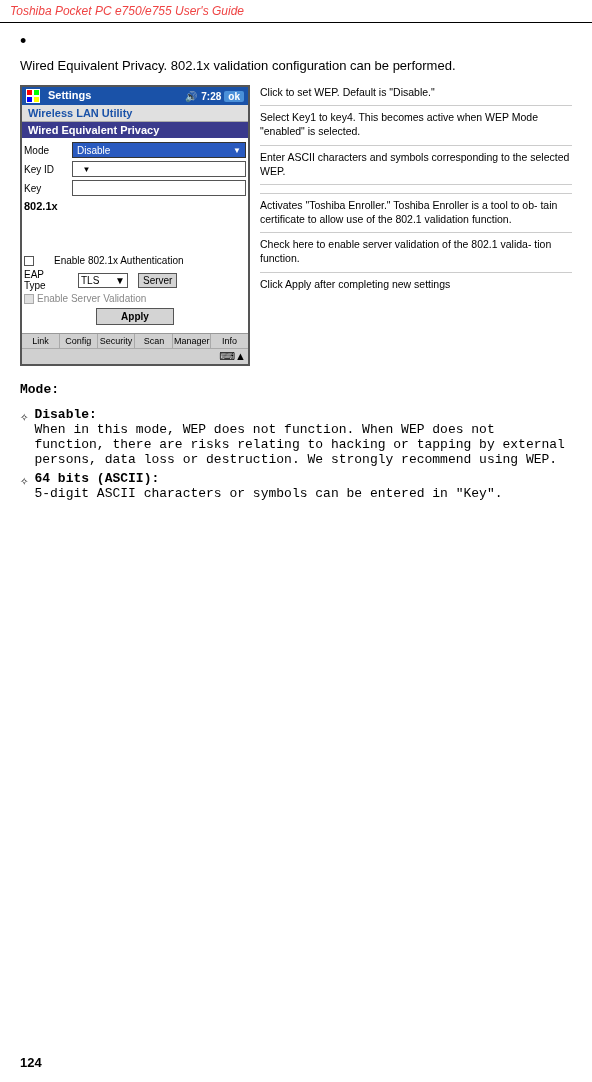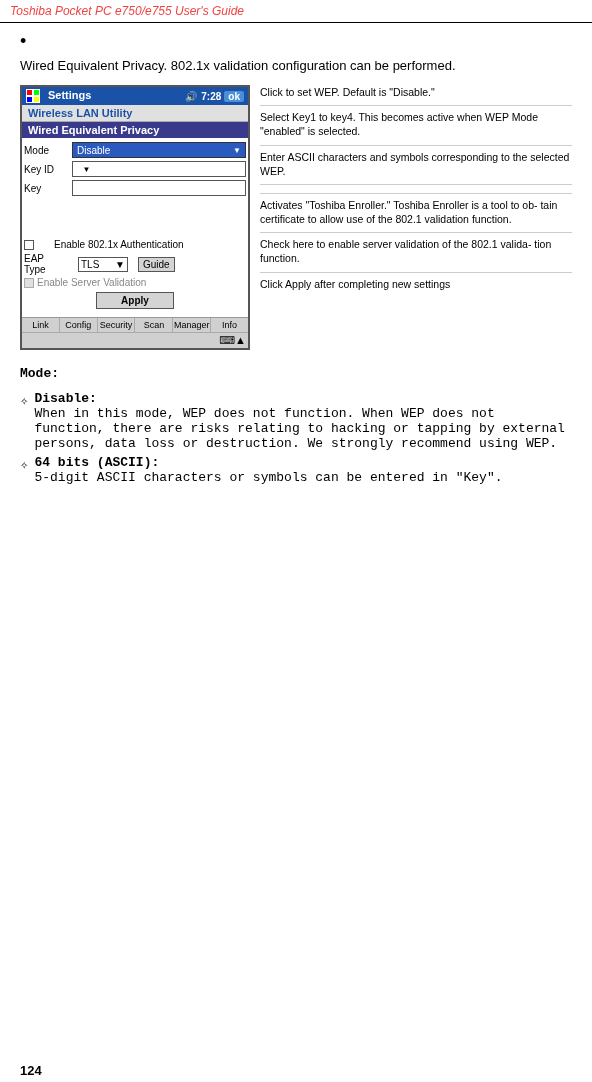--- a/index.html
+++ b/index.html
@@ -298,21 +298,21 @@
       flex-shrink: 0;
       margin-top: 1px;
     }
     .diamond-content {}
     .diamond-label {
       font-weight: bold;
     }
 
     .page-number {
       position: absolute;
-      bottom: 4px;
+      bottom: 12px;
       left: 20px;
       font-weight: bold;
       font-size: 13px;
     }
 
     
     .ann-block {
       margin-bottom: 2px;
     }
     .ann-text {
@@ -381,33 +381,34 @@
             <span>&nbsp;</span>
             <span class="dev-dropdown-arrow">▼</span>
           </div>
         </div>
 
         <div class="dev-row">
           <span class="dev-label">Key</span>
           <div class="dev-input-empty">&nbsp;</div>
         </div>
 
+        <div class="dev-8021x-label">802.1x</div>
 
         <div class="dev-checkbox-row">
           <div class="dev-checkbox"></div>
           <span class="dev-checkbox-label">Enable 802.1x Authentication</span>
         </div>
 
         <div class="dev-eap-row">
           <span class="dev-eap-label">EAP Type</span>
           <div class="dev-eap-select">
             <span>TLS</span>
             <span>▼</span>
           </div>
-          <button class="dev-enroll-btn">Guide</button>
+          <button class="dev-enroll-btn">Server</button>
         </div>
 
         <div class="dev-server-checkbox-row">
           <div class="dev-server-checkbox"></div>
           <span class="dev-server-label">Enable Server Validation</span>
         </div>
 
         <div class="dev-apply-row">
           <button class="dev-apply-btn">Apply</button>
         </div>

